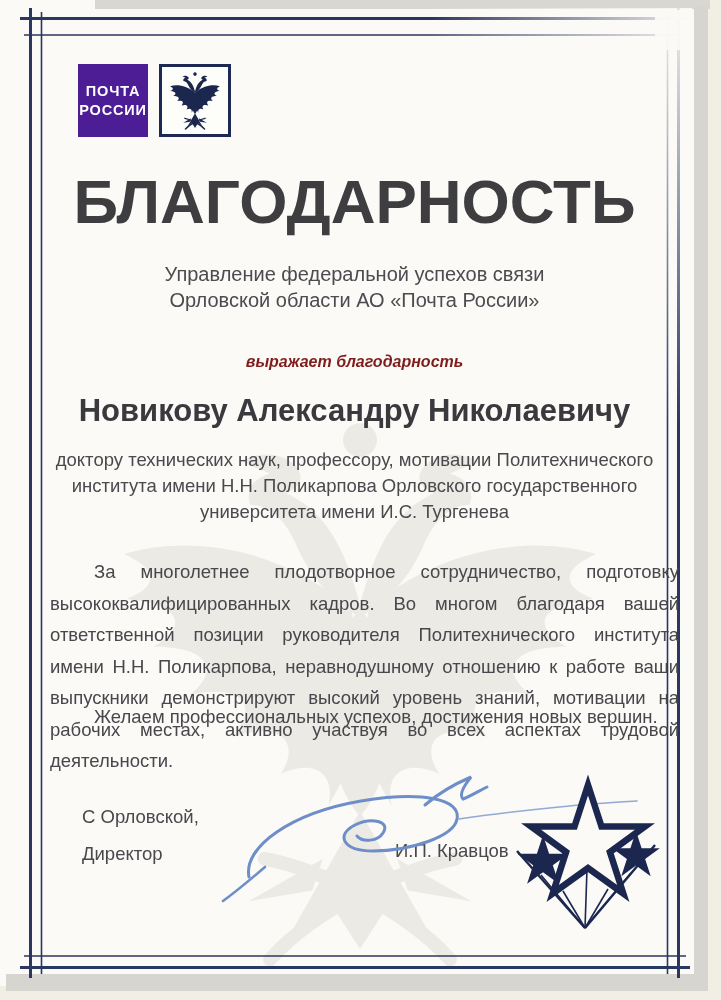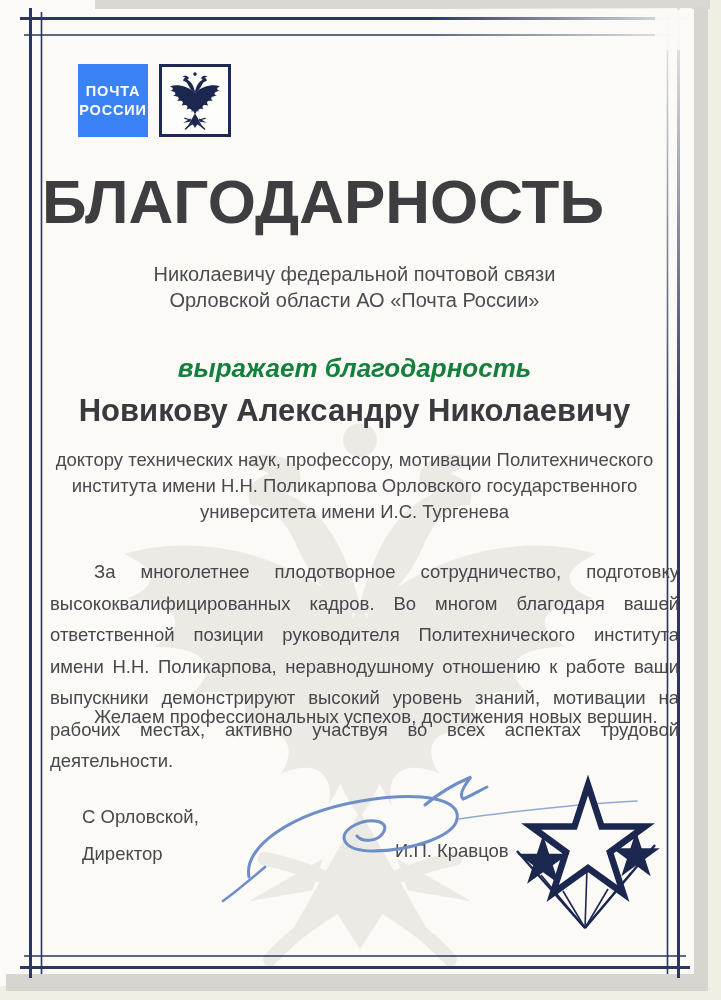--- a/index.html
+++ b/index.html
@@ -22,35 +22,35 @@
   
   .fade-top    { position:absolute; left:430px; top:8px;  width:262px; height:42px;
                  background:linear-gradient(to right, rgba(251,250,246,0), rgba(251,250,246,.92)); }
   .fade-right  { position:absolute; left:655px; top:10px; width:36px;  height:415px;
                  background:linear-gradient(to bottom, rgba(251,250,246,.95), rgba(251,250,246,0)); }
 
   .wm { left:95px; top:402px; width:530px; height:585px; color:#e7e5df; opacity:.75; }
 
   
   .logo-row { position:absolute; left:78px; top:64px; display:flex; gap:11px; }
-  .logo-box { width:70px; height:73px; background:#3b82f6; color:#ffffff;
+  .logo-box { width:70px; height:73px; background:#4c1d95; color:#ffffff;
               display:flex; flex-direction:column; justify-content:center; align-items:center;
               font-weight:bold; font-size:14.5px; letter-spacing:.8px; line-height:19px; }
   .eagle-box { width:72px; height:73px; background:#fdfdfa; border:3px solid #1e2854;
                display:flex; align-items:center; justify-content:center; }
   .eagle-box svg { width:56px; height:62px; color:#1c2750; }
 
-  .title { position:absolute; left:42px; top:166px; width:625px; text-align:left;
+  .title { position:absolute; left:42px; top:166px; width:625px; text-align:center;
            font-size:62px; font-weight:bold; color:#3e3e41; letter-spacing:0; white-space:nowrap; }
 
   .org { position:absolute; left:42px; top:261px; width:625px; text-align:center;
          font-size:20px; line-height:26px; color:#4b4b50; }
 
   .expresses { position:absolute; left:42px; top:353px; width:625px; text-align:center;
-               font-size:26px; font-weight:bold; font-style:italic; color:#15803d; }
+               font-size:16px; font-weight:bold; font-style:italic; color:#7f1d1d; }
 
   .recipient { position:absolute; left:42px; top:393px; width:625px; text-align:center;
                font-size:31px; font-weight:bold; color:#3a3a3e; white-space:nowrap; }
 
   .desc { position:absolute; left:42px; top:447px; width:625px; text-align:center;
           font-size:18.5px; line-height:26px; color:#49494e; }
 
   .body-p1 { position:absolute; left:50px; top:556px; width:629px;
              font-size:18.5px; line-height:31.5px; color:#47474c;
              text-align:justify; text-indent:44px; }
@@ -133,21 +133,21 @@
     <div class="eagle-box">
       <svg viewBox="0 0 100 110">
         <use href="#eagle"></use>
       </svg>
     </div>
   </div>
 
   <h1 class="title">БЛАГОДАРНОСТЬ</h1>
 
   <div class="org">
-    <div>Николаевичу федеральной почтовой связи</div>
+    <div>Управление федеральной успехов связи</div>
     <div>Орловской области АО «Почта России»</div>
   </div>
 
   <div class="expresses">выражает благодарность</div>
 
   <div class="recipient">Новикову Александру Николаевичу</div>
 
   <div class="desc">
     <div>доктору технических наук, профессору, мотивации Политехнического</div>
     <div>института имени Н.Н. Поликарпова Орловского государственного</div>

